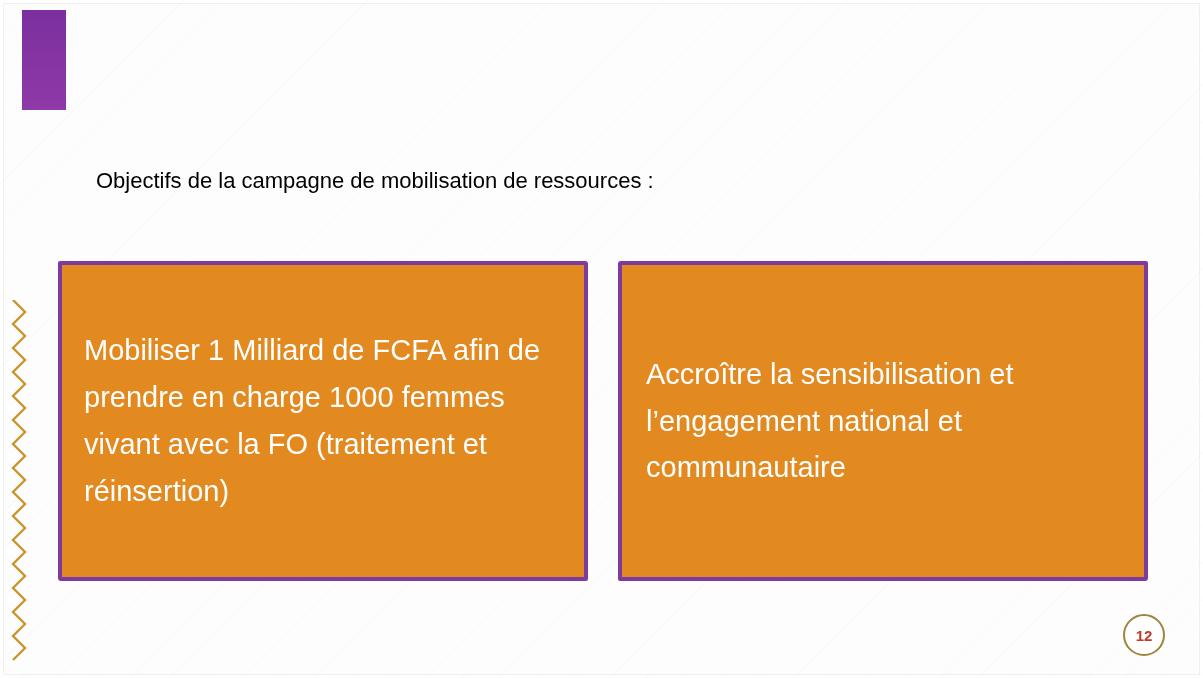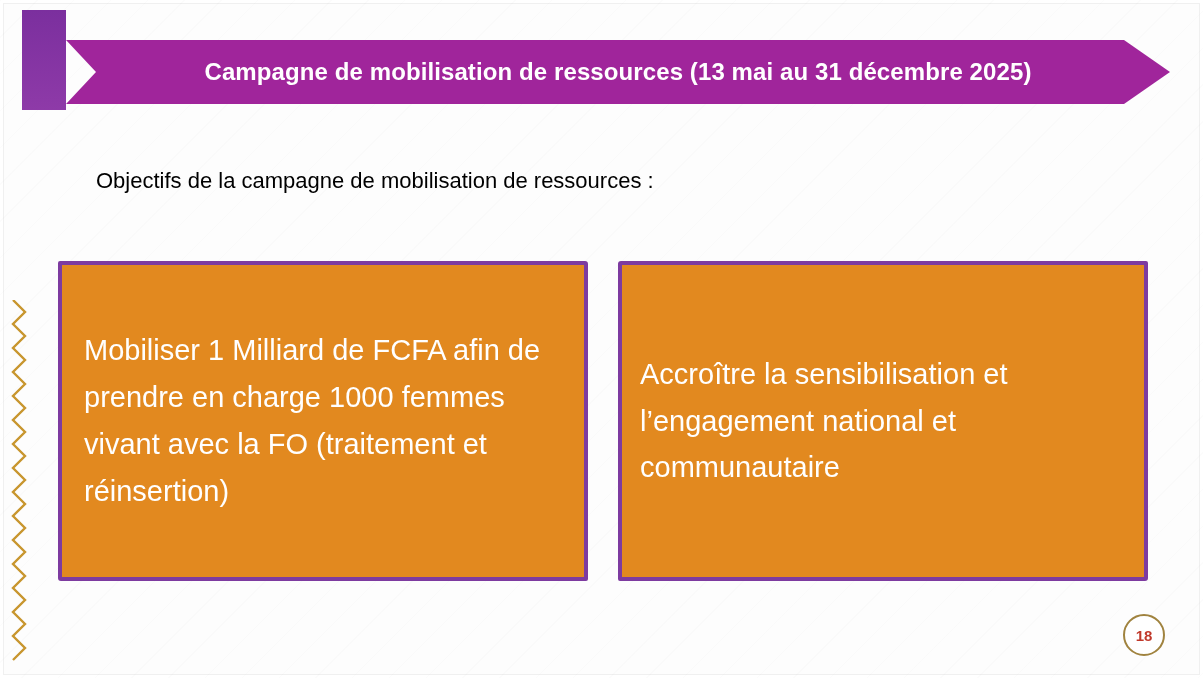--- a/index.html
+++ b/index.html
@@ -125,21 +125,21 @@
     border-radius: 3px 2px 3px 2px;
   }
   .box-text {
     color: #ffffff;
     font-size: 29px;
     line-height: 1.62;
     padding: 0 22px;
     white-space: pre-line;
   }
   .box-right .box-text {
-    padding-left: 18px;
+    padding-left: 24px;
   }
 
   
   .page-badge {
     position: absolute;
     right: 38px;
     bottom: 22px;
     width: 38px;
     height: 38px;
     border-radius: 50%;
@@ -155,34 +155,31 @@
 </style>
 </head>
 <body>
 
 <div class="slide">
   <div class="slide-inner"></div>
   <div class="slide-bg"></div>
 
   <div class="title-band">
     <div class="title-block"></div>
-    <div class="title-arrow">
-      <div class="title-text">Campagne de mobilisation de ressources (13 mai au 31 décembre 2025)</div>
-    </div>
   </div>
 
   <svg class="zigzag" viewBox="0 0 18 370" preserveAspectRatio="none">
     <path d="M3 0 L15 12 L3 24 L15 36 L3 48 L15 60 L3 72 L15 84 L3 96 L15 108 L3 120 L15 132 L3 144 L15 156 L3 168 L15 180 L3 192 L15 204 L3 216 L15 228 L3 240 L15 252 L3 264 L15 276 L3 288 L15 300 L3 312 L15 324 L3 336 L15 348 L3 360" fill="none" stroke="#c8962e" stroke-width="2.4"></path>
   </svg>
 
   <div class="subtitle">Objectifs de la campagne de mobilisation de ressources :</div>
 
   <div class="boxes">
     <div class="box box-left">
       <div class="box-text">Mobiliser 1 Milliard de FCFA afin de prendre en charge 1000 femmes vivant avec la FO (traitement et réinsertion)</div>
     </div>
     <div class="box box-right">
       <div class="box-text">Accroître la sensibilisation et l’engagement national et communautaire</div>
     </div>
   </div>
 
-  <div class="page-badge">18</div>
+  <div class="page-badge">12</div>
 </div>
 
 </body></html>

